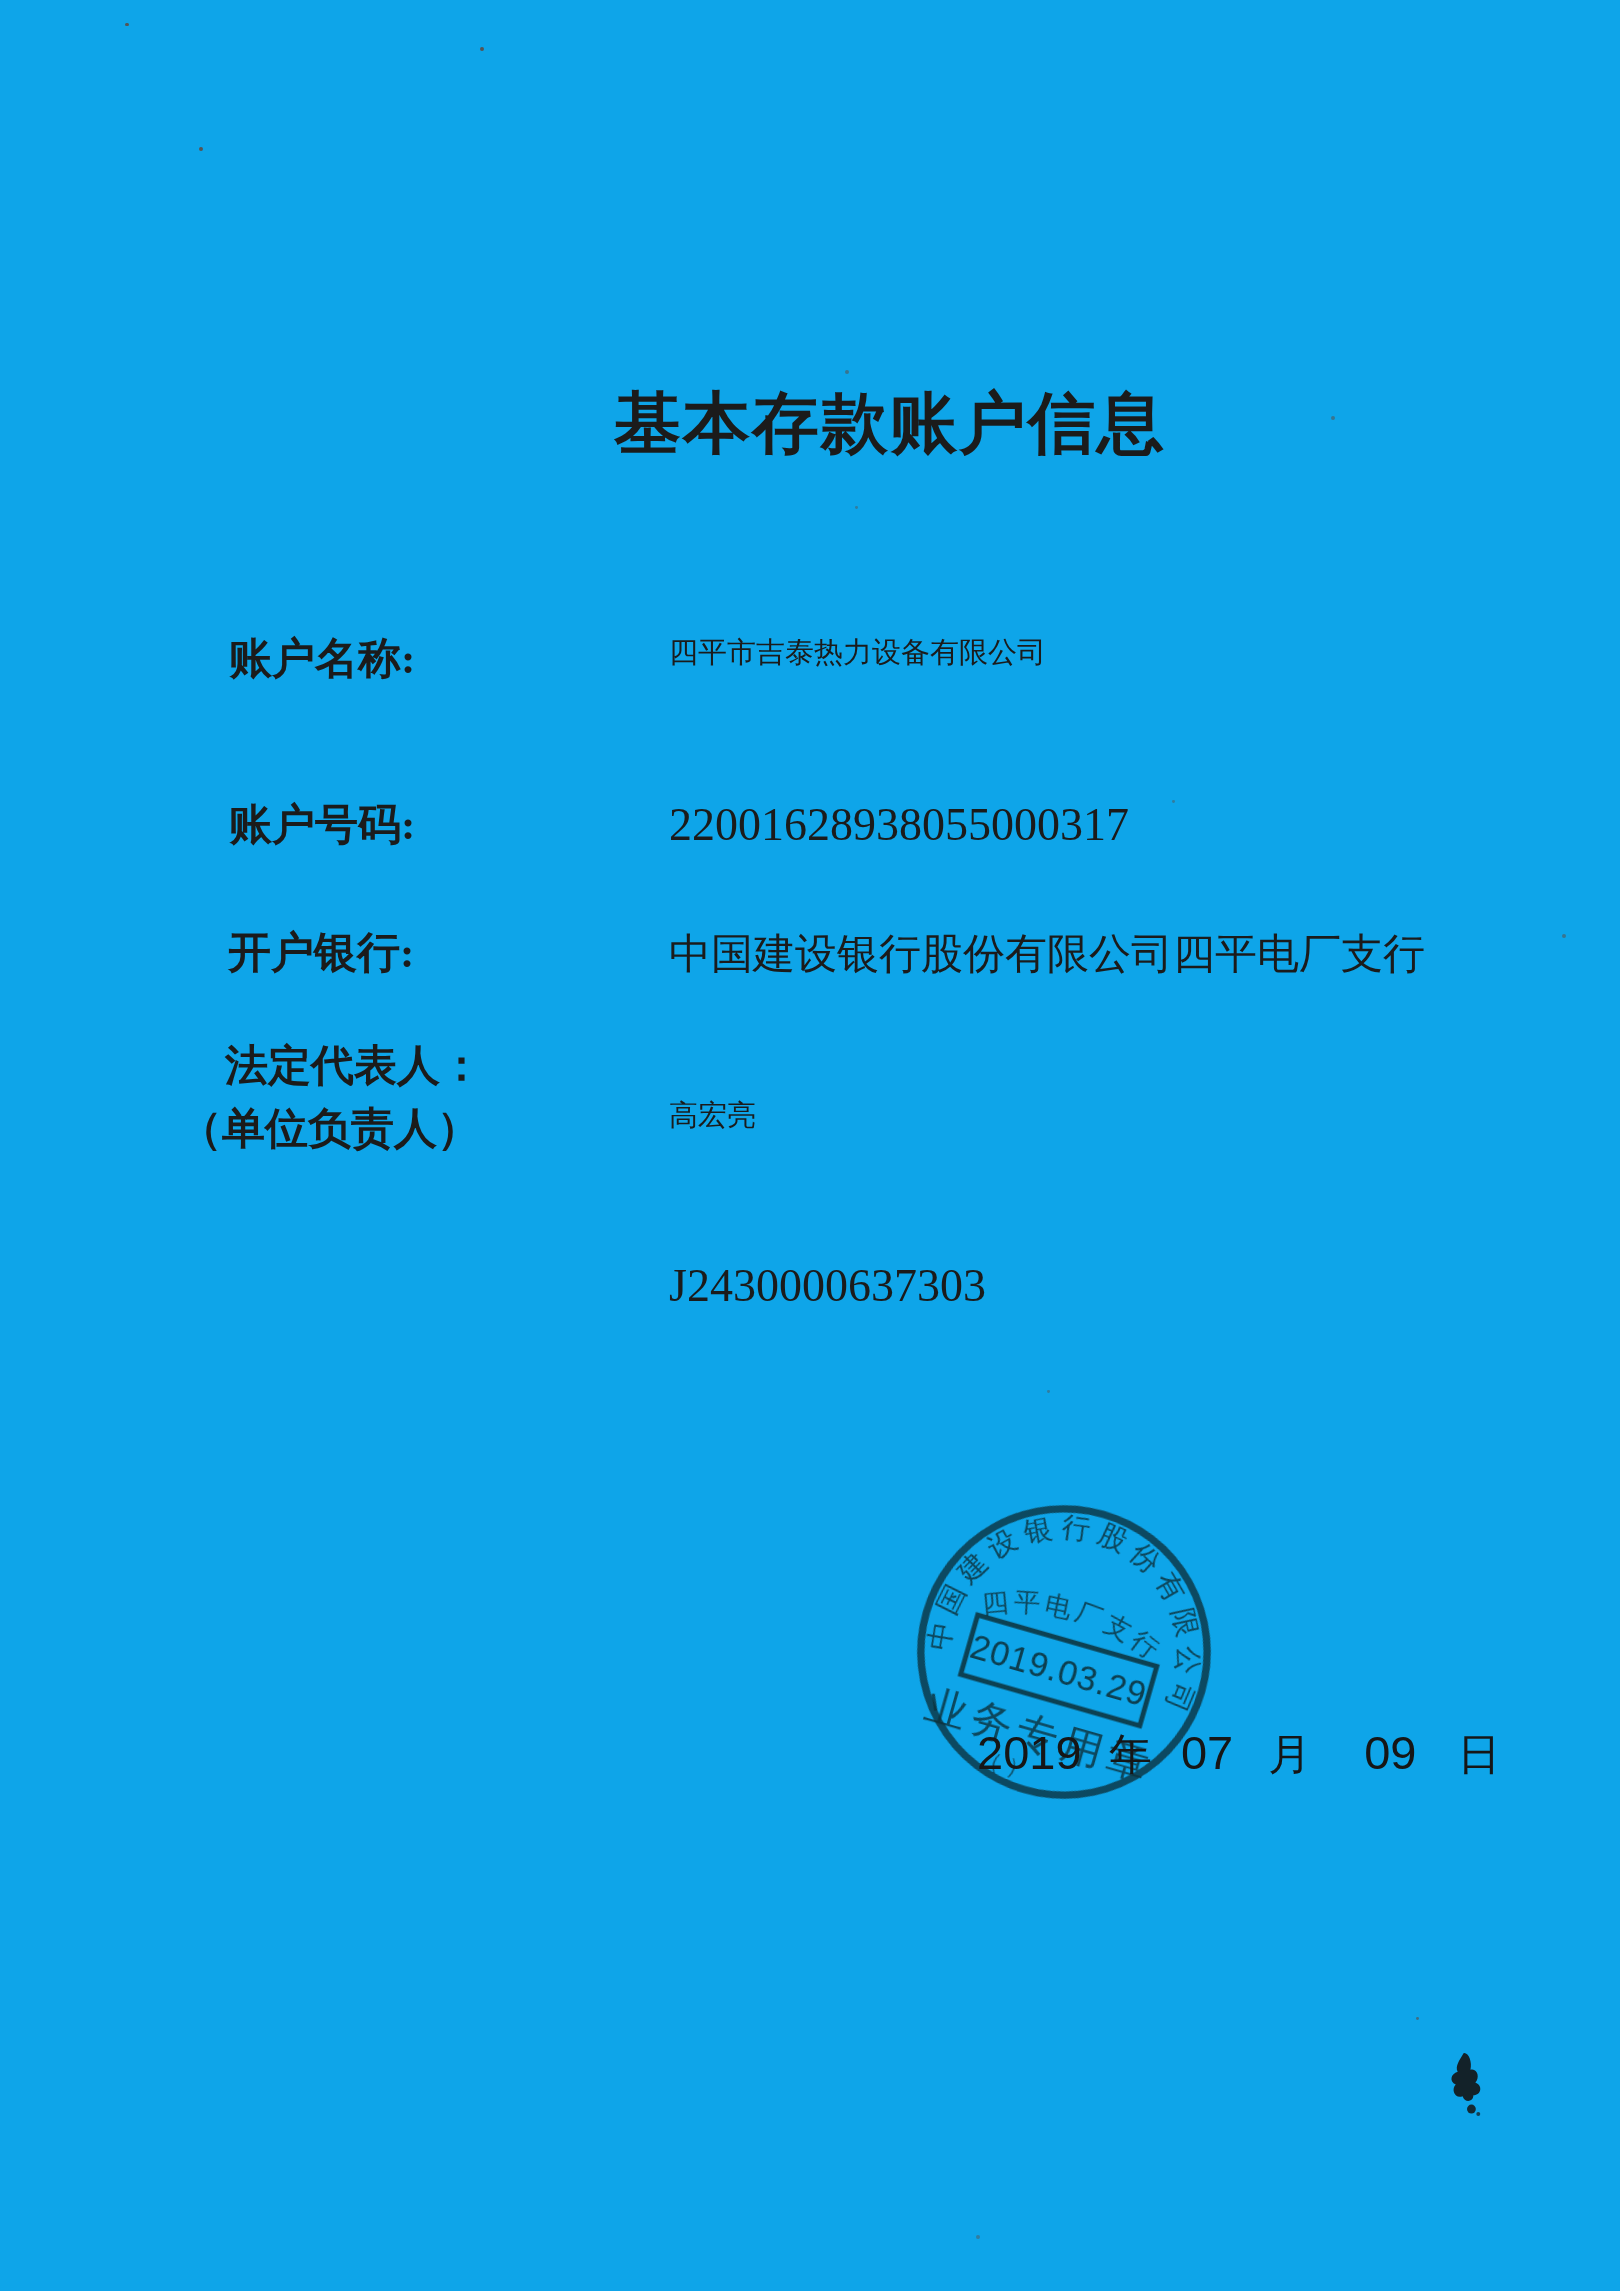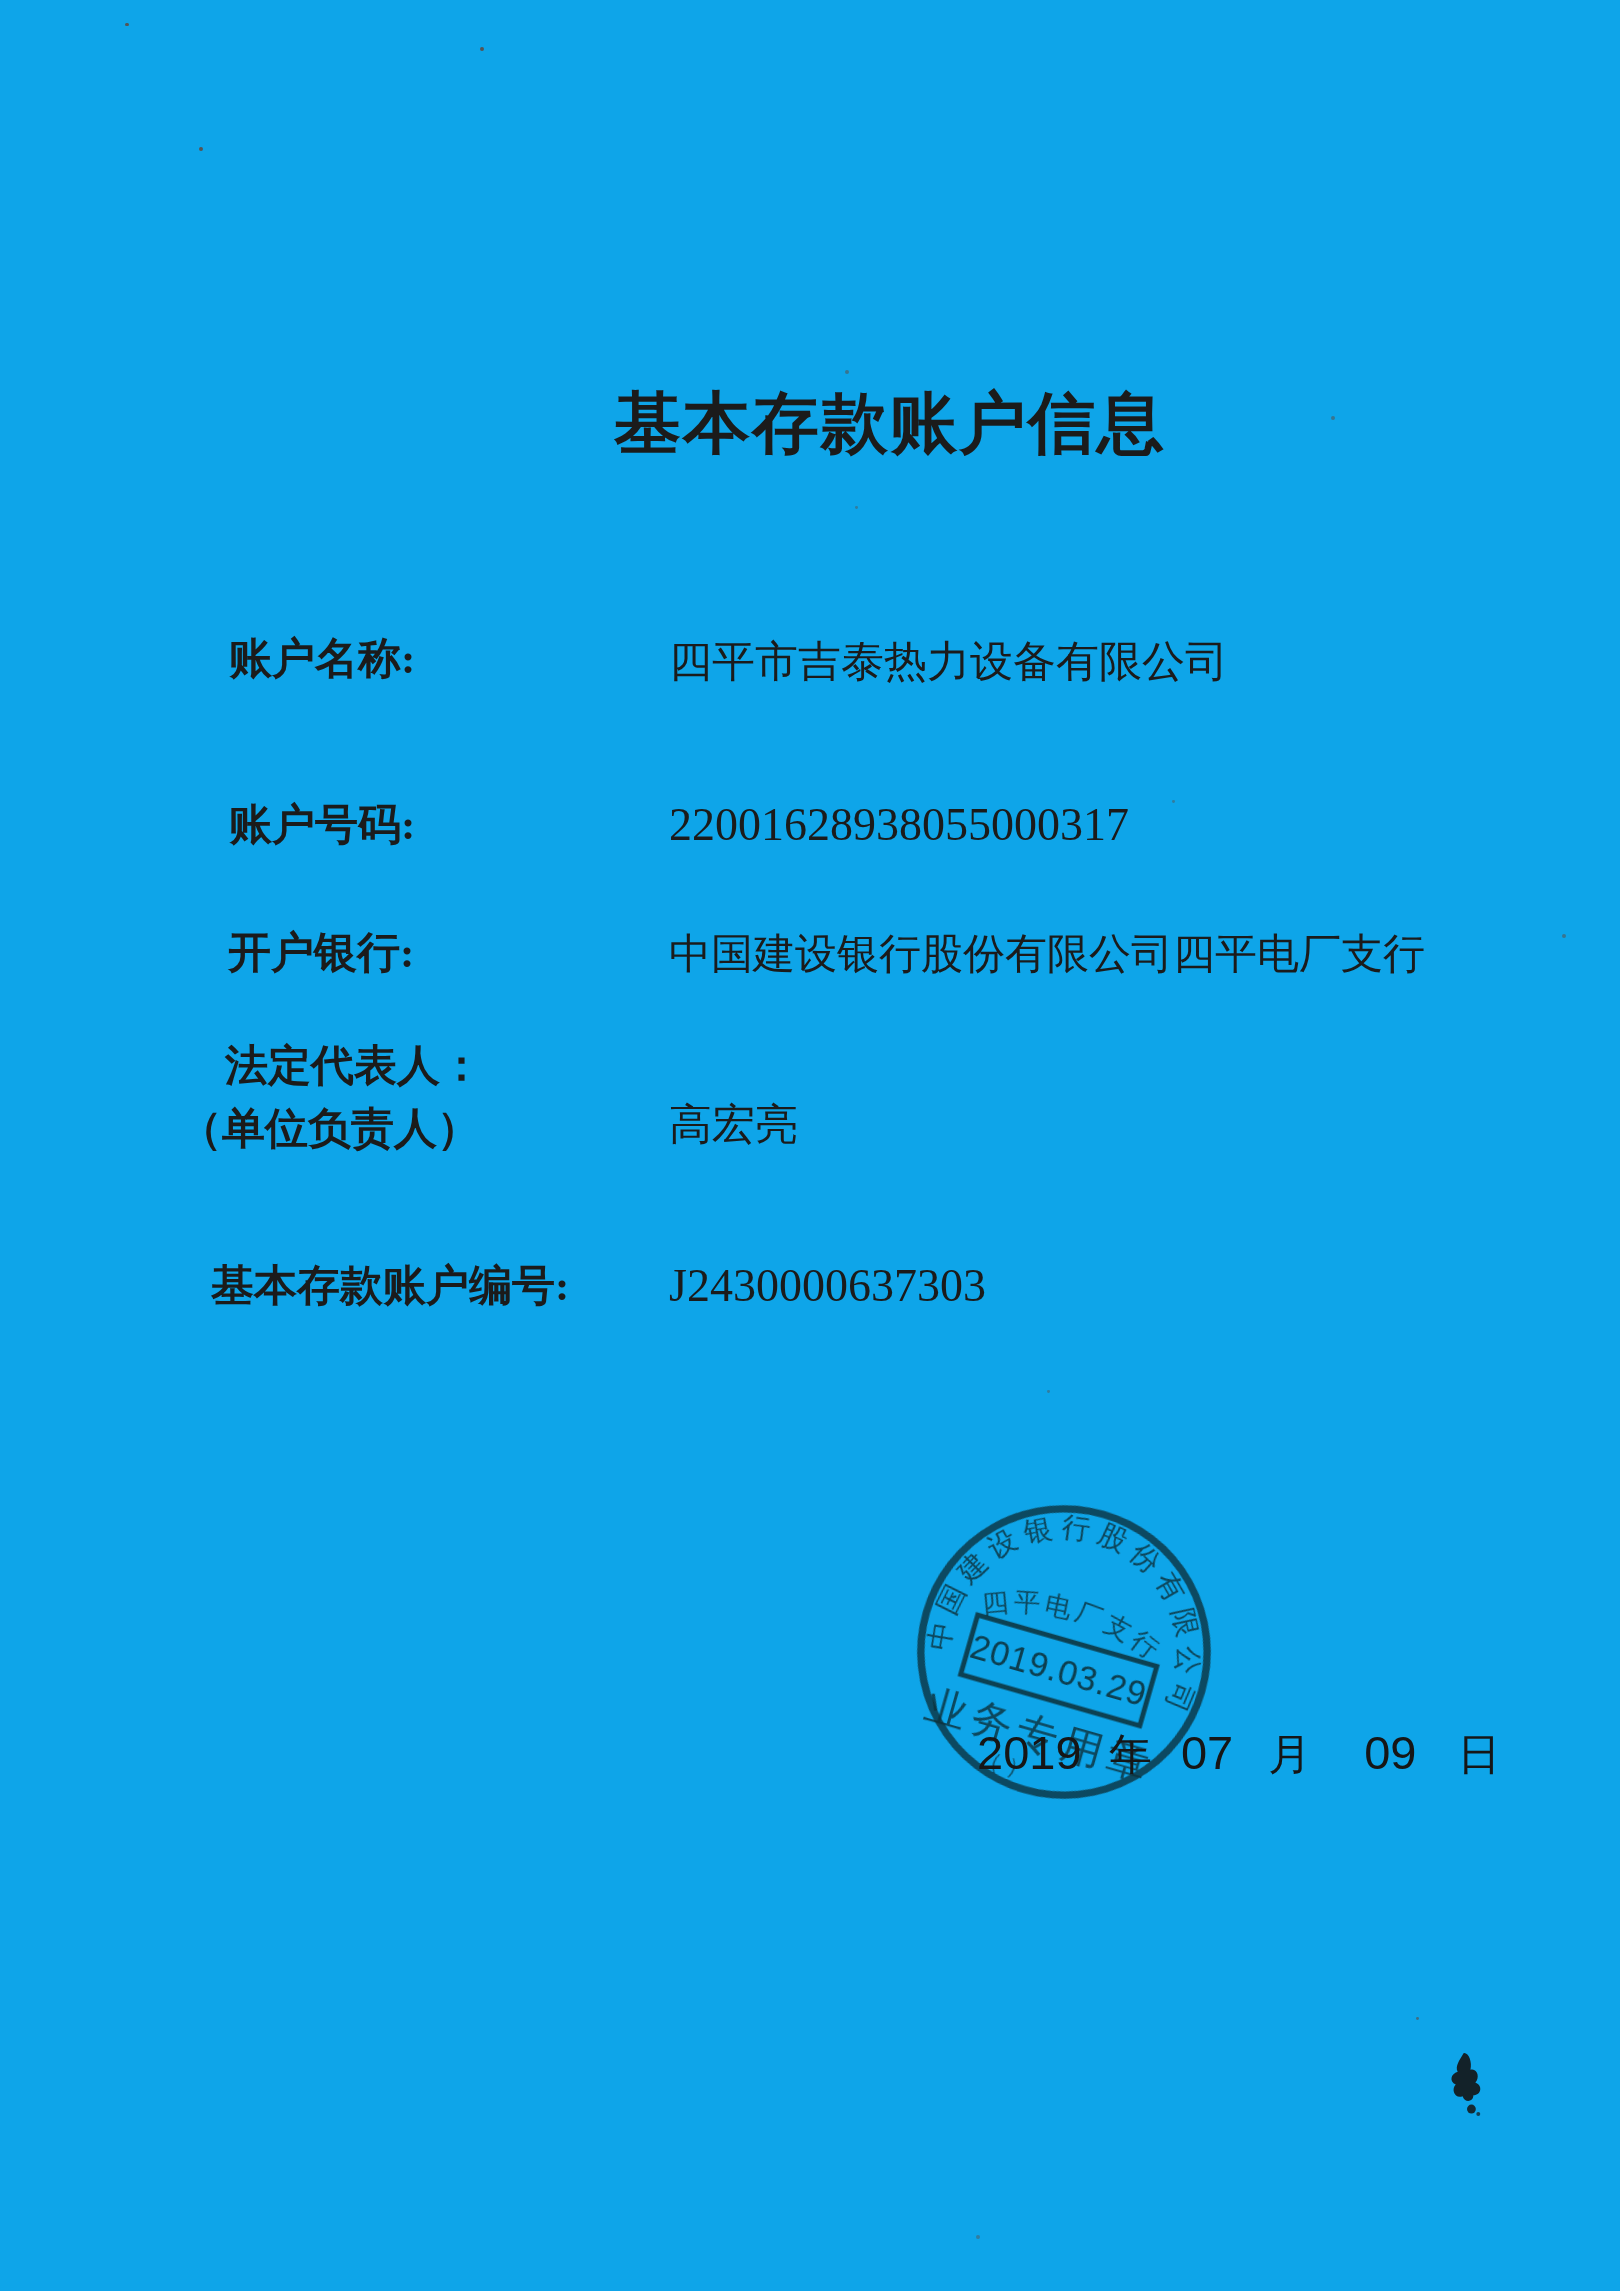--- a/index.html
+++ b/index.html
@@ -8,21 +8,21 @@
     background:#0ea5e9; overflow:hidden;
     font-family:"Liberation Serif","DejaVu Serif",serif;
     color:#1b1b1b;
   }
   .abs{position:absolute; white-space:nowrap;}
   .doc-title{
     left:614px; top:378px;
     font-size:67px; font-weight:700; letter-spacing:2px;
   }
   .field-label{font-size:43px; font-weight:700;}
-  .field-value{font-size:43px; font-weight:400;}
+  .field-value{font-size:29px; font-weight:400;}
   .num-value{font-size:46px; font-weight:400; letter-spacing:0px;
     font-family:"Liberation Serif","DejaVu Serif",serif;}
   .r1l{left:229px; top:630px;}
   .r1v{left:669px; top:633px;}
   .r2l{left:229px; top:796px;}
   .r2v{left:669px; top:798px;}
   .r3l{left:228px; top:924px;}
   .r3v{left:669px; top:926px; font-size:42px;}
   .r4l1{left:225px; top:1037px;}
   .r4v{left:669px; top:1076px;margin-top:20px;}
@@ -59,21 +59,20 @@
   <div class="abs field-label r2l">账户号码:</div>
   <div class="abs num-value r2v">22001628938055000317</div>
 
   <div class="abs field-label r3l">开户银行:</div>
   <div class="abs field-label r4l1">法定代表人：</div>
 
   <div class="abs field-value r3v">中国建设银行股份有限公司四平电厂支行</div>
   <div class="abs field-value r4v">高宏亮</div>
   <div class="abs field-label r4l2">（单位负责人）</div>
 
-  <div class="abs field-label r5l">基本存款账户编号:</div>
   <div class="abs num-value r5v">J2430000637303</div>
 
   <svg class="abs seal" viewBox="0 0 310 310" width="304" height="304">
     <circle cx="155" cy="155" r="146" fill="none" stroke="#c8392e" stroke-width="7.5" opacity="0.78"></circle>
     <path id="sealArc" d="M 43.1 189.2 A 117 117 0 1 1 266.9 189.2" fill="none"></path>
     <text font-family="Liberation Serif, DejaVu Serif, serif" font-size="29" fill="#c8392e" opacity="0.82" letter-spacing="7">
       <textPath href="#sealArc" startOffset="50%" text-anchor="middle">中国建设银行股份有限公司</textPath>
     </text>
     <path id="branchArc" d="M 62 142 A 210 210 0 0 1 248 142" fill="none"></path>
     <text font-family="Liberation Serif, DejaVu Serif, serif" font-size="27" fill="#c8392e" opacity="0.8" letter-spacing="4">

